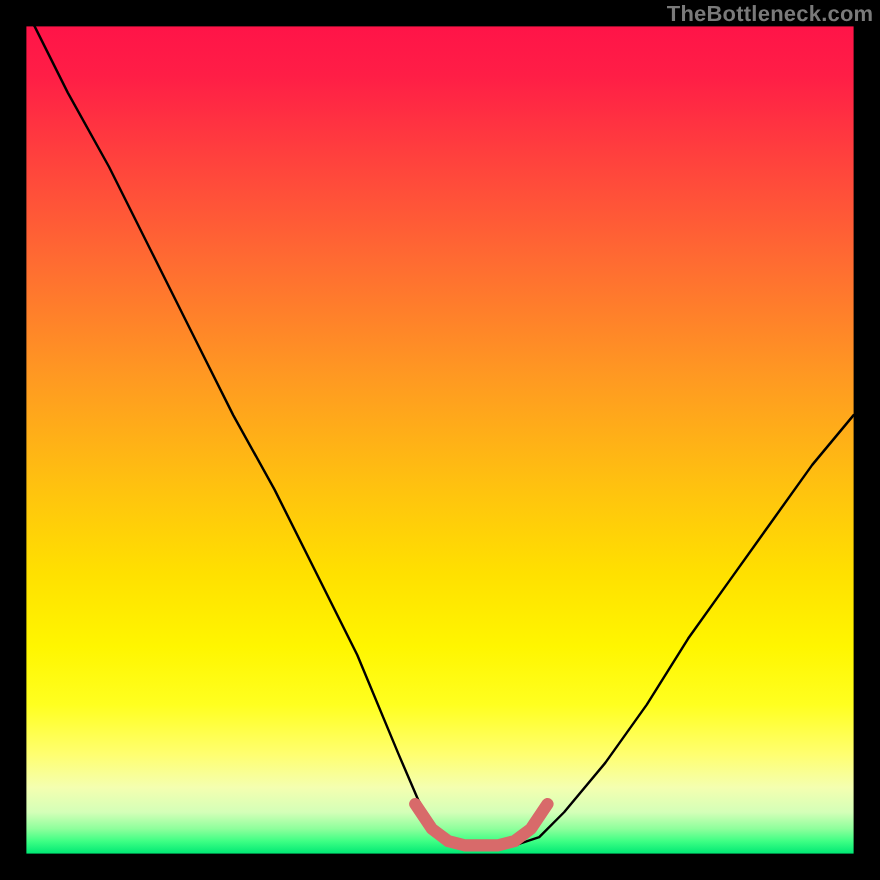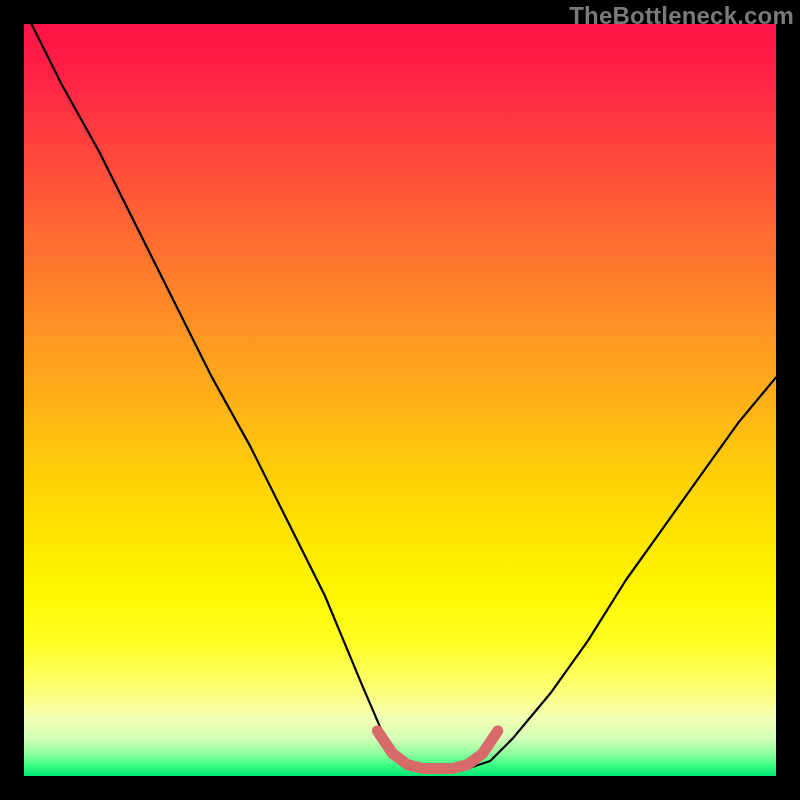--- a/index.html
+++ b/index.html
@@ -34,21 +34,21 @@
       #8eff9c 97%,
       #3eff84 98.5%,
       #00e874 100%
     );
   }
   .attribution {
     position: absolute;
     top: 2px;
     right: 6px;
     font-family: Arial, Helvetica, sans-serif;
-    font-size: 24px;
+    font-size: 20px;
     font-weight: 600;
     color: #7a7a7a;
     letter-spacing: 0.2px;
   }
   svg.overlay {
     position: absolute;
     left: 0;
     top: 0;
     width: 752px;
     height: 752px;

